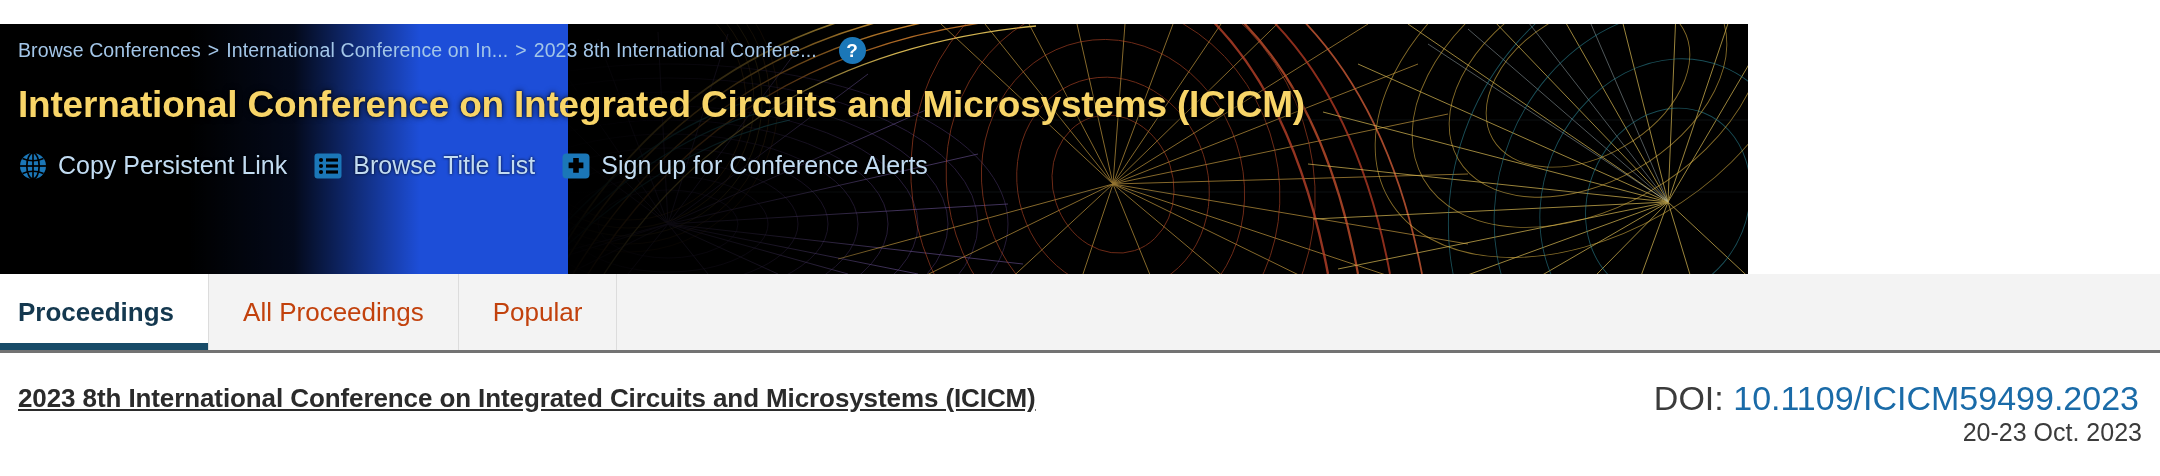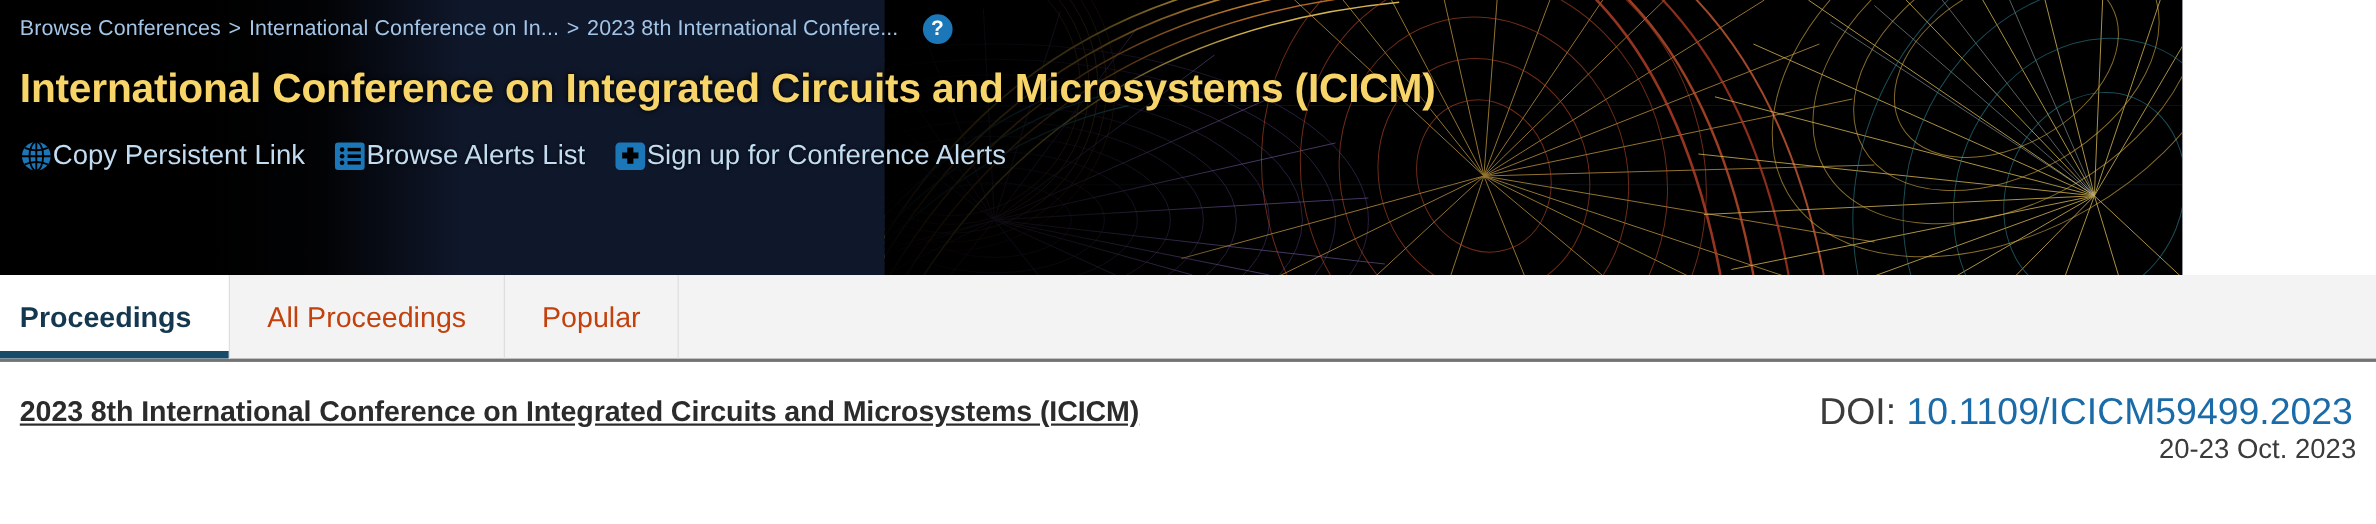--- a/index.html
+++ b/index.html
@@ -10,24 +10,25 @@
   body {
     width: 2160px;
     height: 476px;
     font-family: "Liberation Sans", sans-serif;
     overflow: hidden;
   }
 
   
   .banner {
     position: relative;
-    width: 1984px;
+    width: 1748px;
     height: 250px;
-    background: #0f172a;
+    background: #1d4ed8;
     overflow: hidden;
+    margin-top: 24px;
   }
   .banner-art {
     position: absolute;
     top: 0;
     right: 0;
     width: 1180px;
     height: 250px;
     overflow: hidden;
     pointer-events: none;
   }
@@ -92,21 +93,21 @@
 
   .action-links {
     display: flex;
     align-items: center;
     margin-top: 24px;
     gap: 26px;
   }
   .action-link {
     display: inline-flex;
     align-items: center;
-    gap: 0;
+    gap: 10px;
     font-size: 25px;
     color: #c2dcf2;
     text-decoration: none;
     white-space: nowrap;
     text-shadow: 0 0 3px rgba(0,0,0,0.9);
   }
   .action-link .ic { display: inline-flex; align-items: center; }
 
   
   .tabbar {
@@ -378,21 +379,21 @@
             <g fill="#000000">
               <circle cx="8" cy="9" r="2.1"></circle>
               <circle cx="8" cy="15" r="2.1"></circle>
               <circle cx="8" cy="21" r="2.1"></circle>
               <rect x="13" y="7.4" width="12" height="3.2"></rect>
               <rect x="13" y="13.4" width="12" height="3.2"></rect>
               <rect x="13" y="19.4" width="12" height="3.2"></rect>
             </g>
           </svg>
         </span>
-        <span>Browse Alerts List</span>
+        <span>Browse Title List</span>
       </a>
 
       <a class="action-link" href="#">
         <span class="ic">
           <svg width="30" height="30" viewBox="0 0 30 30" xmlns="http://www.w3.org/2000/svg">
             <rect x="1.5" y="2.5" width="27" height="25" rx="4" fill="#1b77b8"></rect>
             <path d="M 12.2 7 h 5.6 v 4.6 h 4.6 v 5.6 h -4.6 v 4.6 h -5.6 v -4.6 h -4.6 v -5.6 h 4.6 z" fill="#000000"></path>
           </svg>
         </span>
         <span>Sign up for Conference Alerts</span>

